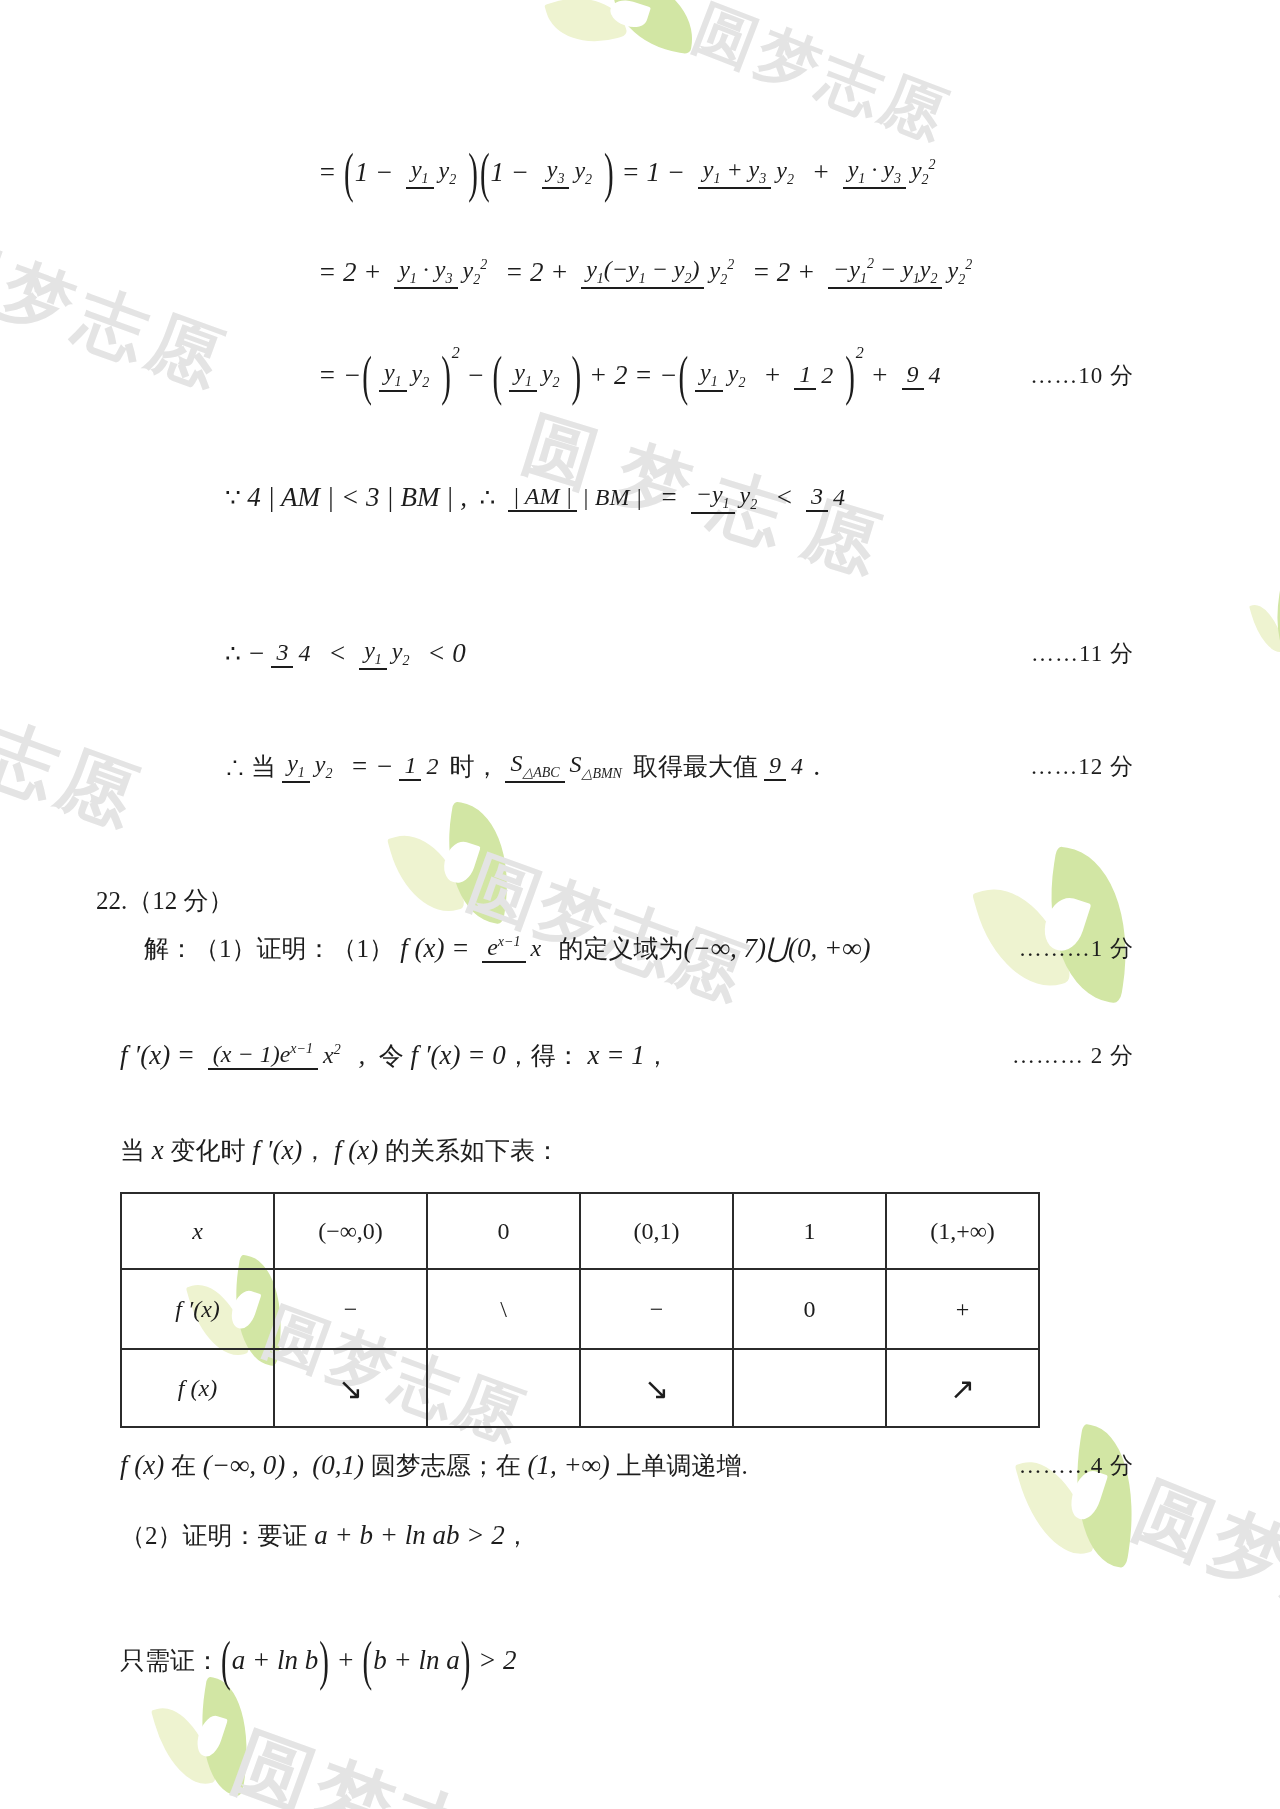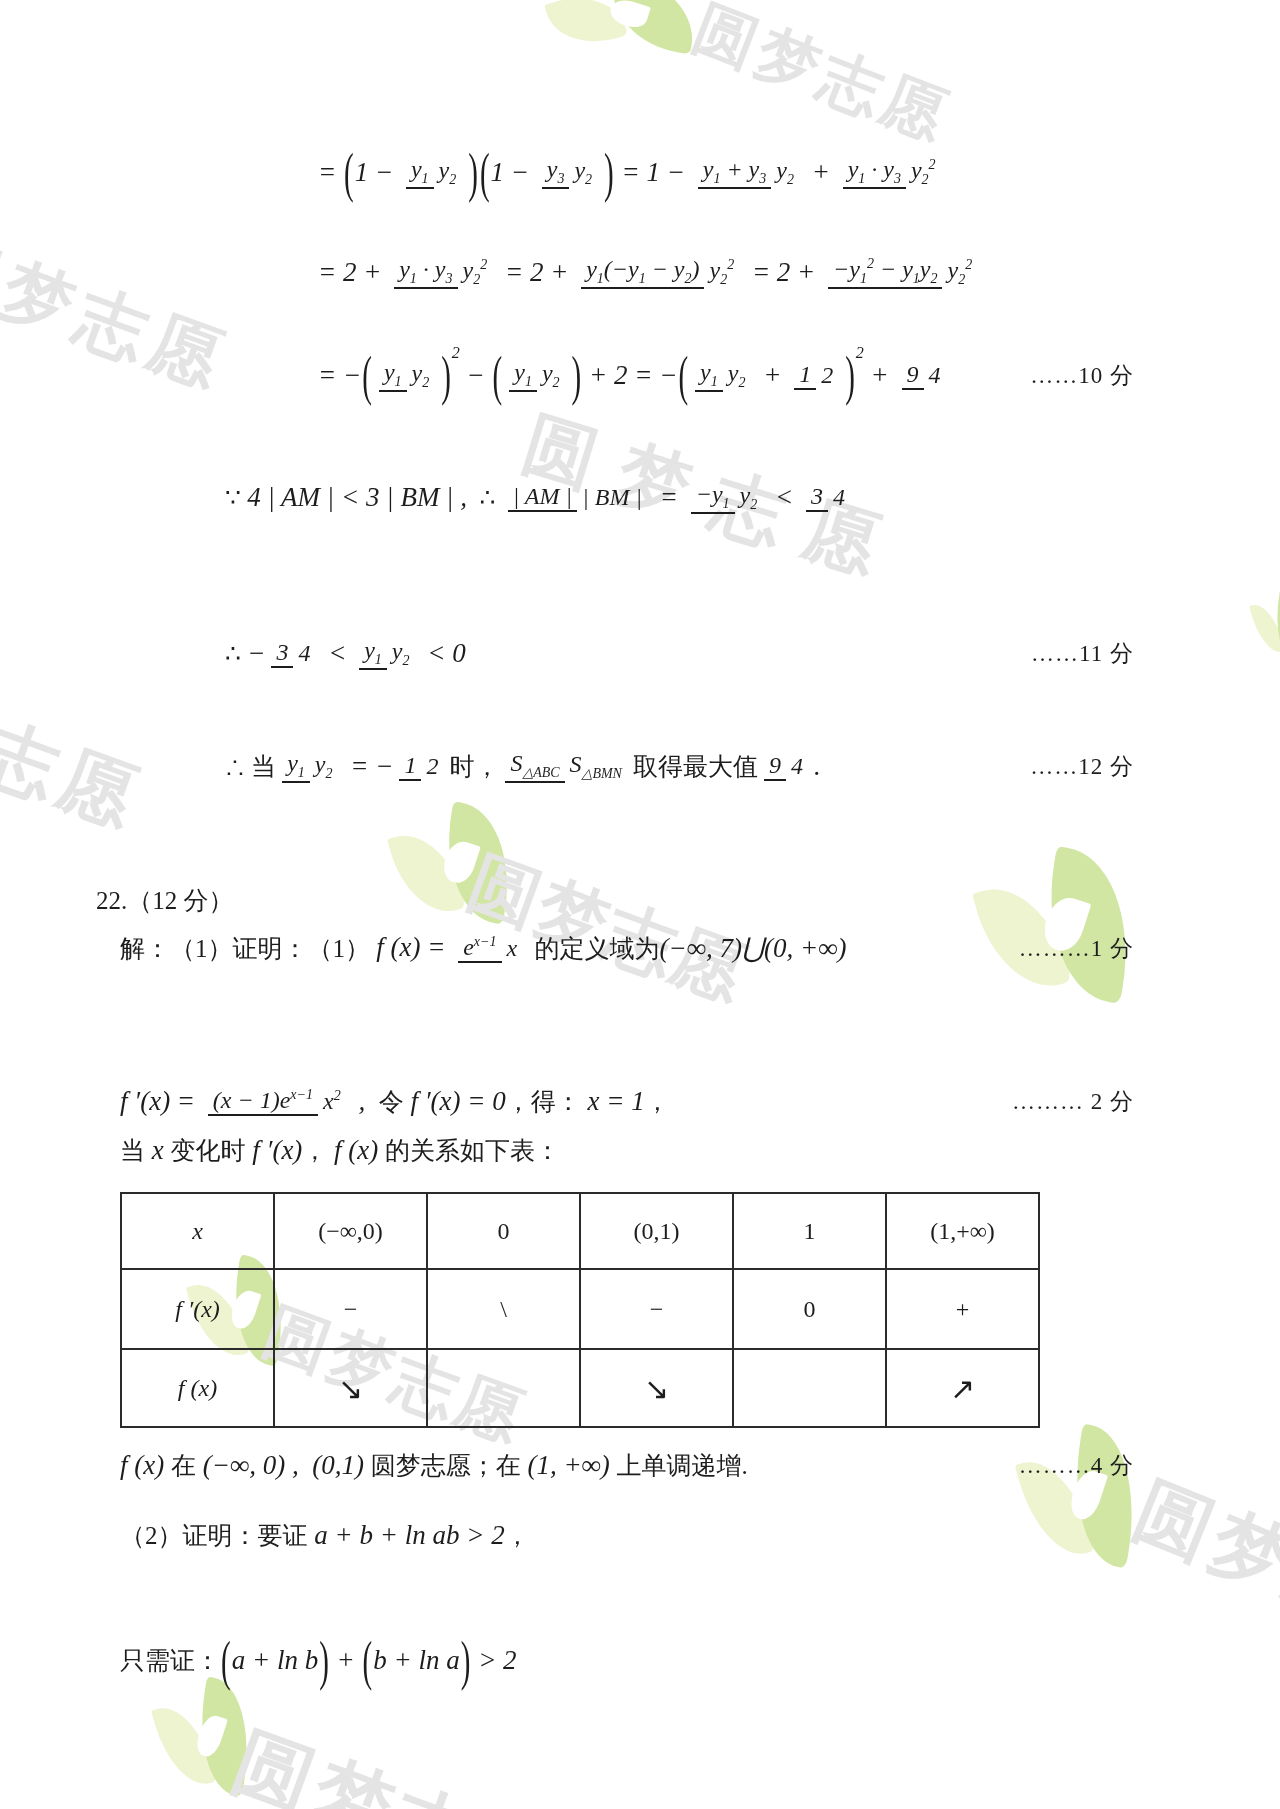--- a/index.html
+++ b/index.html
@@ -240,33 +240,33 @@
         <span class="mtext">.</span>
       </span>
       <span class="score">……12 分</span>
     </div>
   <div class="line" style="top:838px;height:40px;padding-left:96px;margin-top:42px;">
       <span style="display: inline-flex; align-items: center;">
         <span class="ctext">22.（12 分）</span>
       </span>
     </div>
   <div class="line" style="top:903px;height:90px;padding-left:120px;">
-      <span style="display: inline-flex; ">
+      <span style="display: inline-flex; align-items: center; margin-left: 24px;">
         <span class="ctext">解：（1）证明：（1） </span>
         <span class="mtext">f (x) = </span>
         <span class="frac">
           <span class="num">e<sup>x−1</sup></span>
           <span class="den">x</span>
         </span>
         <span class="ctext"> 的定义域为</span>
         <span class="mtext">(−∞, 7)⋃(0, +∞)</span>
       </span>
       <span class="score">………1 分</span>
     </div>
-  <div class="line" style="top:1056px;height:90px;padding-left:120px;">
+  <div class="line" style="top:1010px;height:90px;padding-left:120px;">
       <span style="display: inline-flex; align-items: center;">
         <span class="mtext">f ′(x) = </span>
         <span class="frac">
           <span class="num">(x − 1)e<sup>x−1</sup></span>
           <span class="den">x<sup>2</sup></span>
         </span>
         <span class="mtext"> ,  </span>
         <span class="ctext">令</span>
         <span class="mtext"> f ′(x) = 0</span>
         <span class="ctext">，得：</span>

